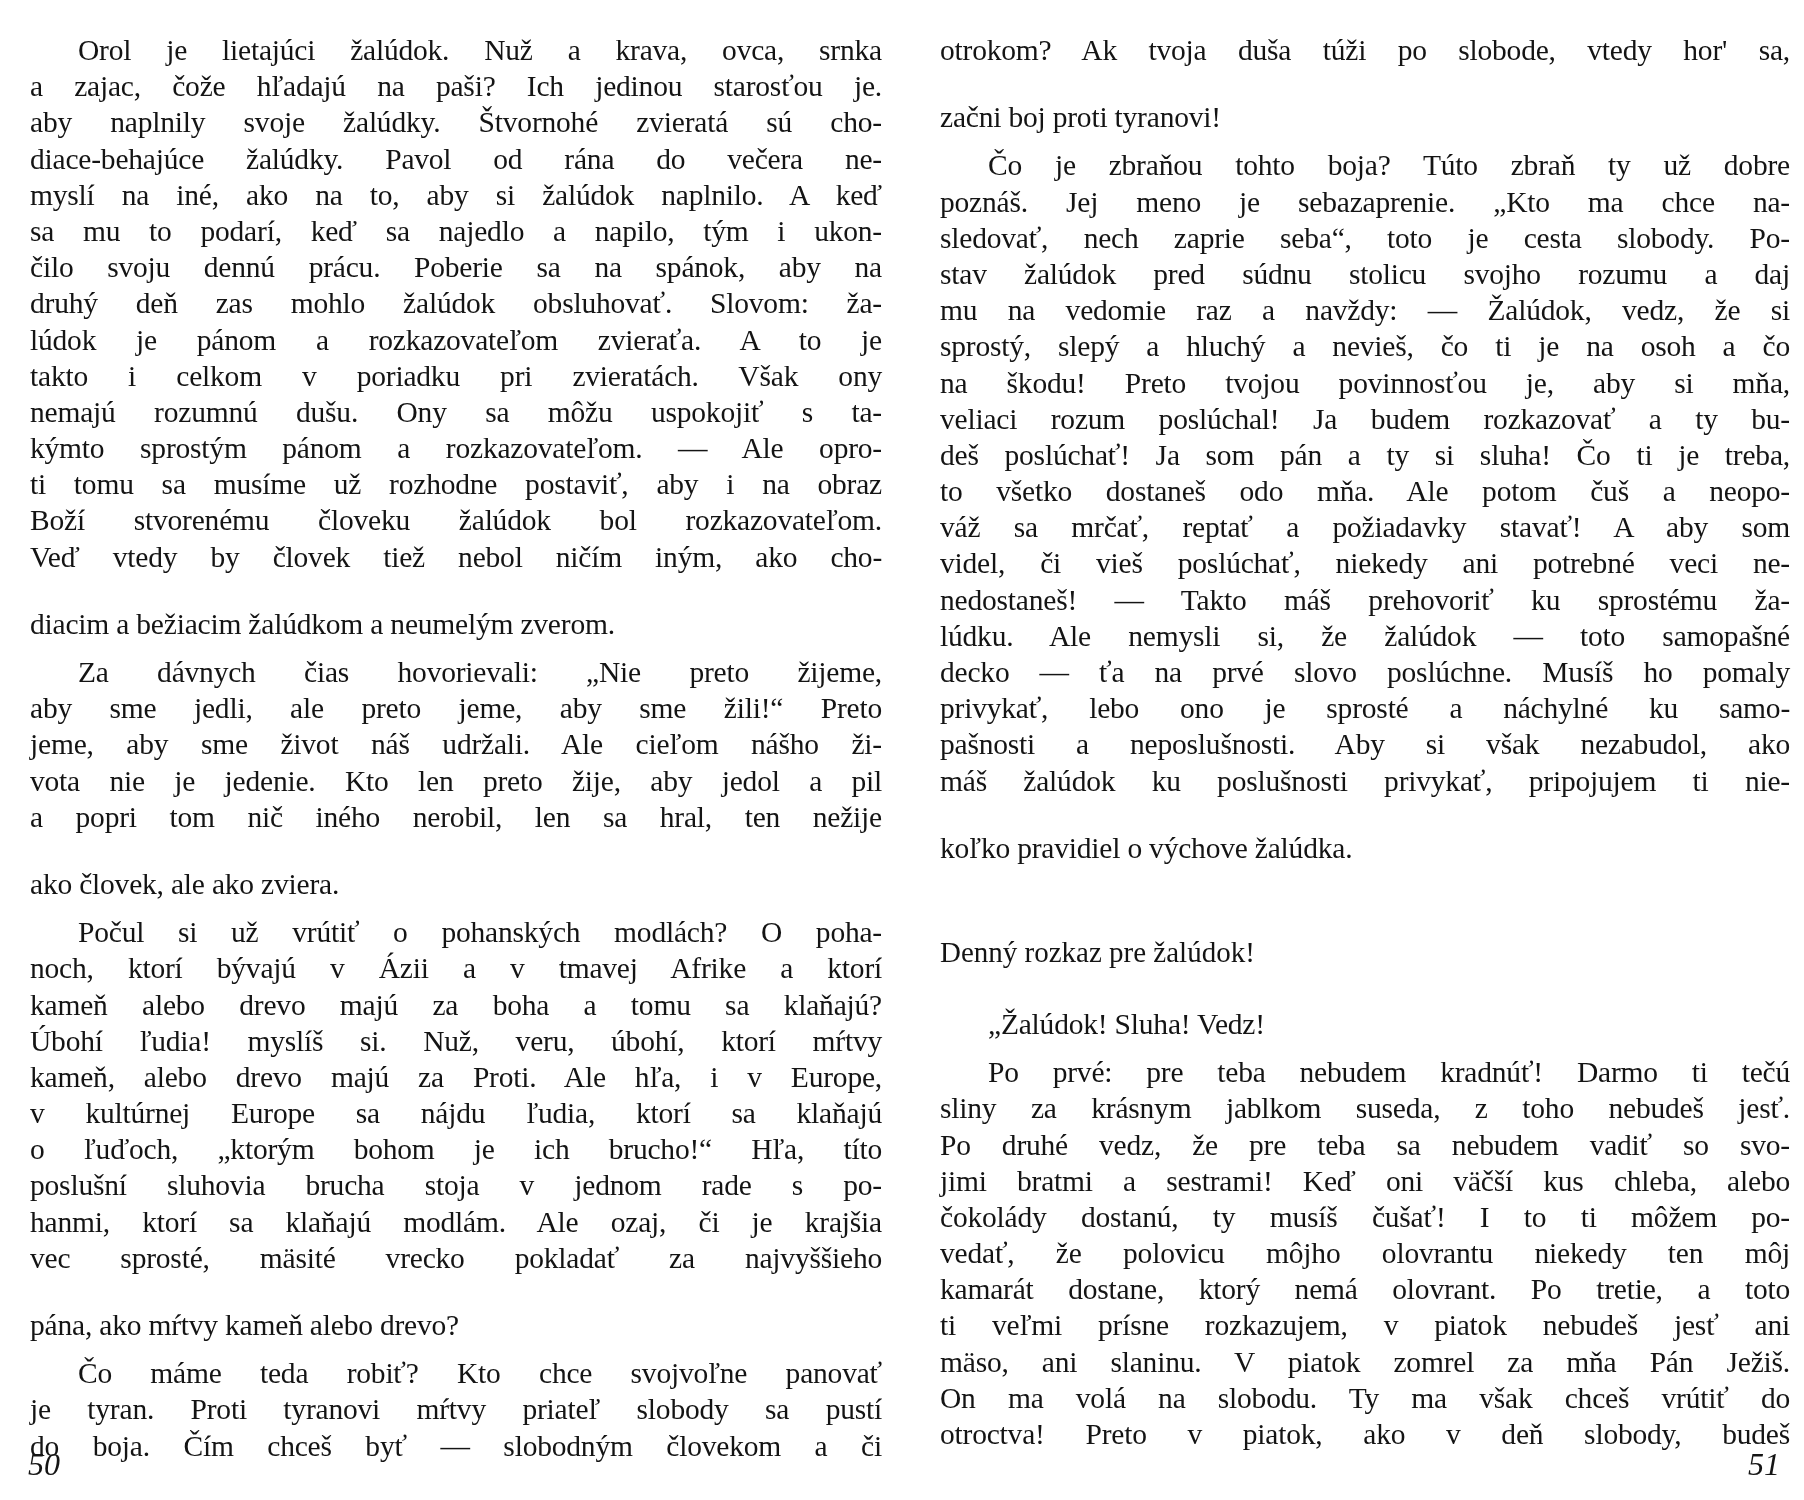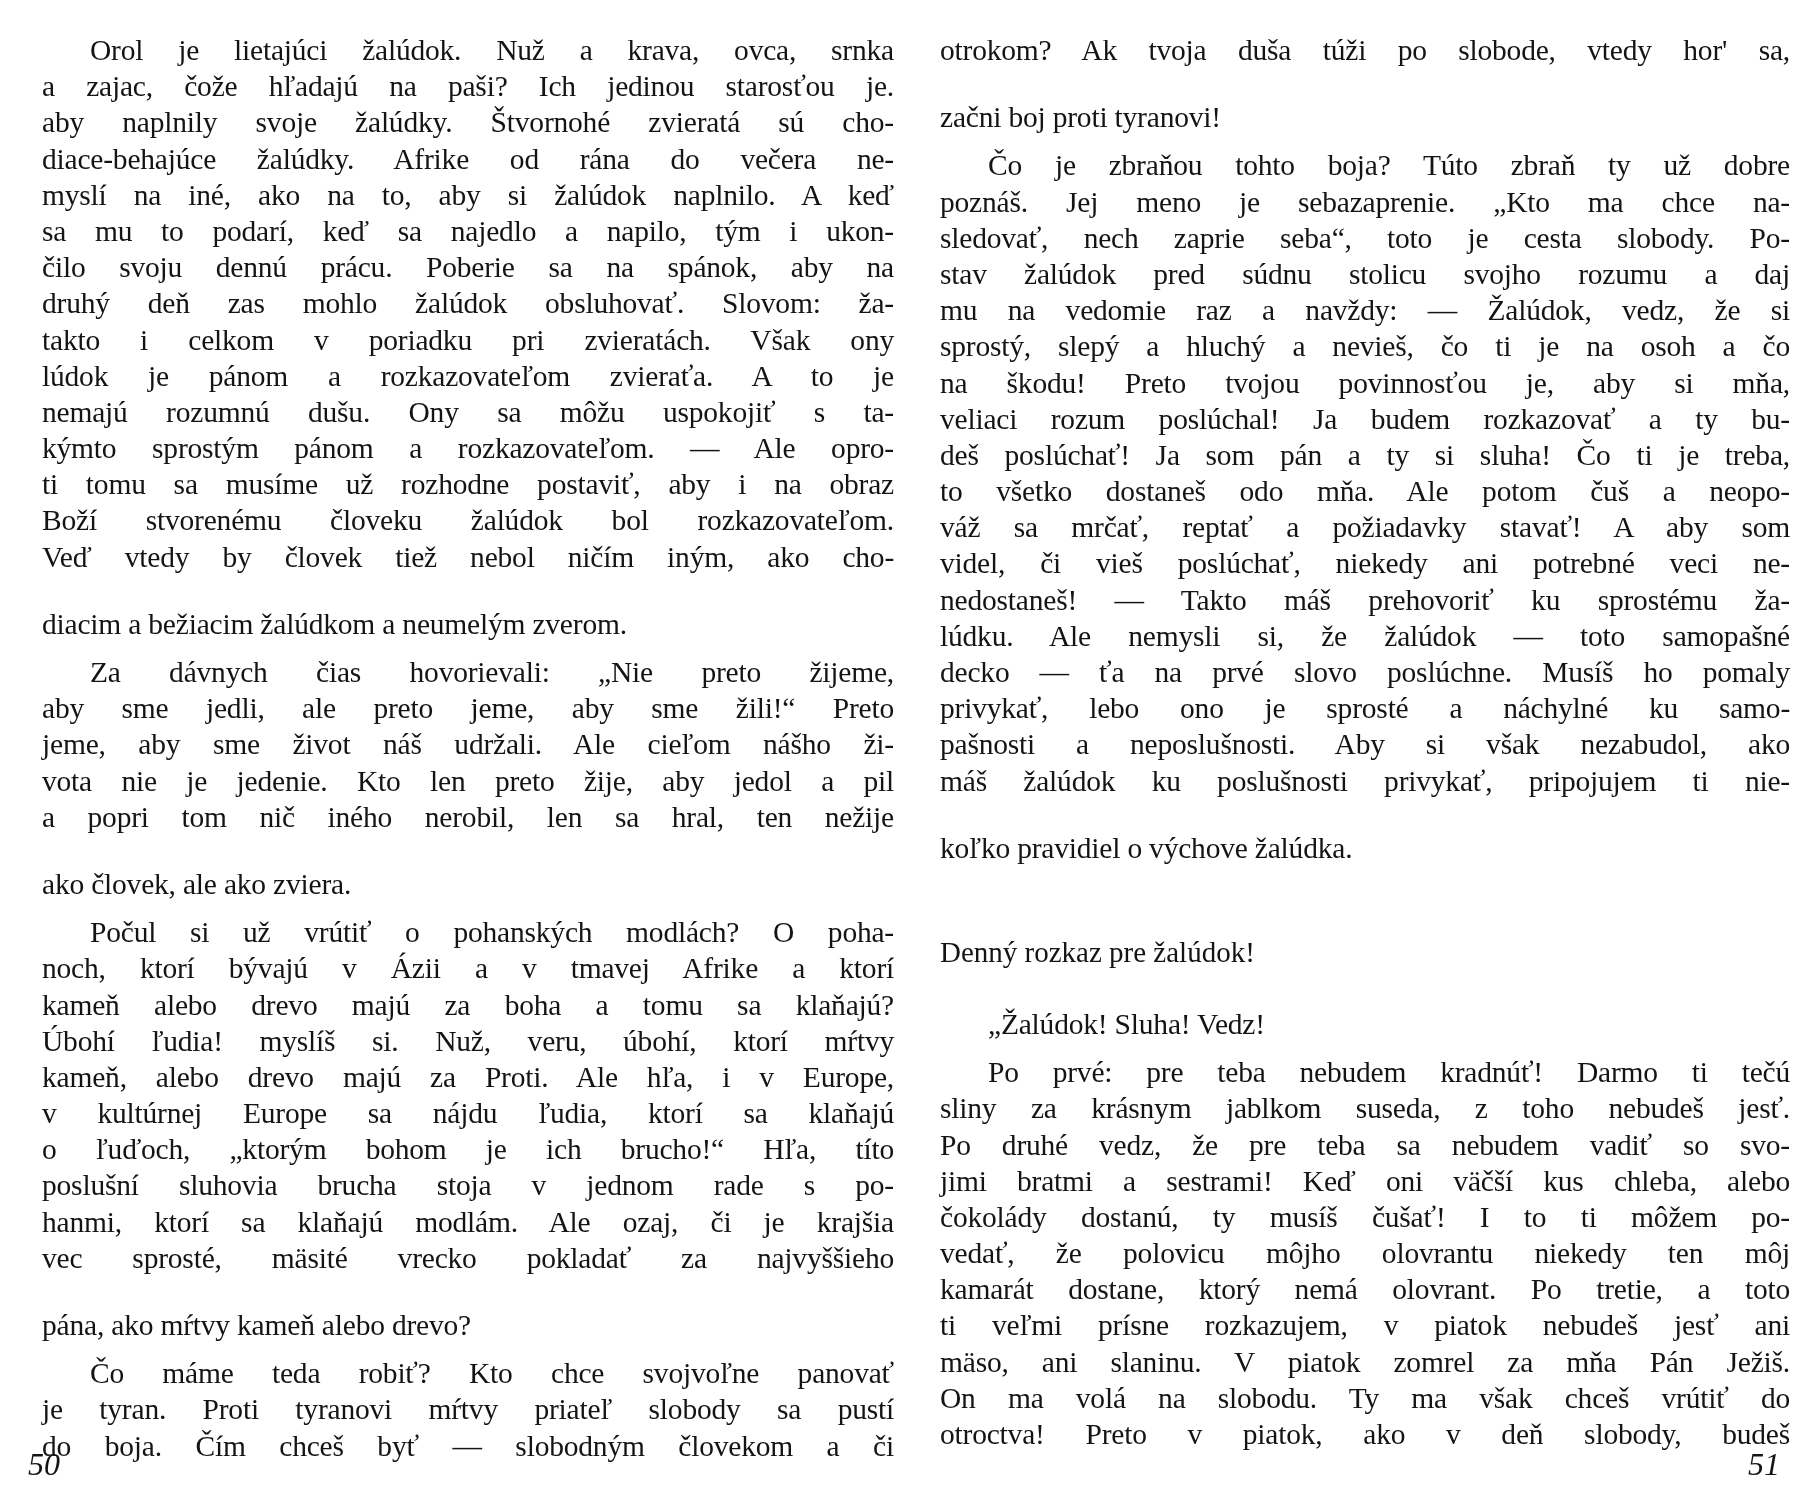--- a/index.html
+++ b/index.html
@@ -2,21 +2,21 @@
 <html><head>
   <meta charset="utf-8">
   <style>
     html, body { margin: 0; padding: 0; background: #ffffff; }
     body { width: 1804px; height: 1500px; position: relative; overflow: hidden;
            font-family: "Liberation Serif", "DejaVu Serif", serif; color: #141414; }
     .page { position: absolute; top: 0; }
     #page-left  { left: 0;   width: 902px; }
     #page-right { left: 902px; width: 902px; }
     .column { position: absolute; top: 32px; }
-    #page-left .column  { left: 42px; width: 852px; }
+    #page-left .column  { left: 30px; width: 852px; }
     #page-right .column { left: 38px; width: 850px; }
     .line { height: 36.2px; line-height: 36.2px; font-size: 29.5px;
             text-align: justify; text-align-last: justify; white-space: nowrap;
             letter-spacing: -0.2px; word-spacing: 0px; }
     .line.last { text-align-last: left; margin-top: 31px; }
     .line.indent { padding-left: 48px; }
     .para-gap { height: 12px; }
     .heading { height: 36px; line-height: 36px; font-size: 29px; 
                text-align: left; margin-top: 68px; margin-bottom: 36px; }
     .page-number { position: absolute; top: 1446px; font-size: 32px; font-style: italic; }
@@ -25,27 +25,27 @@
   </style>
 </head>
 <body>
 
 <div class="page" id="page-left">
   <div class="column" id="col-left">
       <div class="paragraph">
         <div class="line indent">Orol je lietajúci žalúdok. Nuž a krava, ovca, srnka</div>
         <div class="line">a zajac, čože hľadajú na paši? Ich jedinou starosťou je.</div>
         <div class="line">aby naplnily svoje žalúdky. Štvornohé zvieratá sú cho-</div>
-        <div class="line">diace-behajúce žalúdky. Afrike od rána do večera ne-</div>
+        <div class="line">diace-behajúce žalúdky. Pavol od rána do večera ne-</div>
         <div class="line">myslí na iné, ako na to, aby si žalúdok naplnilo. A keď</div>
         <div class="line">sa mu to podarí, keď sa najedlo a napilo, tým i ukon-</div>
         <div class="line">čilo svoju dennú prácu. Poberie sa na spánok, aby na</div>
         <div class="line">druhý deň zas mohlo žalúdok obsluhovať. Slovom: ža-</div>
+        <div class="line">lúdok je pánom a rozkazovateľom zvieraťa. A to je</div>
         <div class="line">takto i celkom v poriadku pri zvieratách. Však ony</div>
-        <div class="line">lúdok je pánom a rozkazovateľom zvieraťa. A to je</div>
         <div class="line">nemajú rozumnú dušu. Ony sa môžu uspokojiť s ta-</div>
         <div class="line">kýmto sprostým pánom a rozkazovateľom. — Ale opro-</div>
         <div class="line">ti tomu sa musíme už rozhodne postaviť, aby i na obraz</div>
         <div class="line">Boží stvorenému človeku žalúdok bol rozkazovateľom.</div>
         <div class="line">Veď vtedy by človek tiež nebol ničím iným, ako cho-</div>
         <div class="line last">diacim a bežiacim žalúdkom a neumelým zverom.</div>
       </div>
       <div class="para-gap"></div>
       <div class="paragraph">
         <div class="line indent">Za dávnych čias hovorievali: „Nie preto žijeme,</div>

